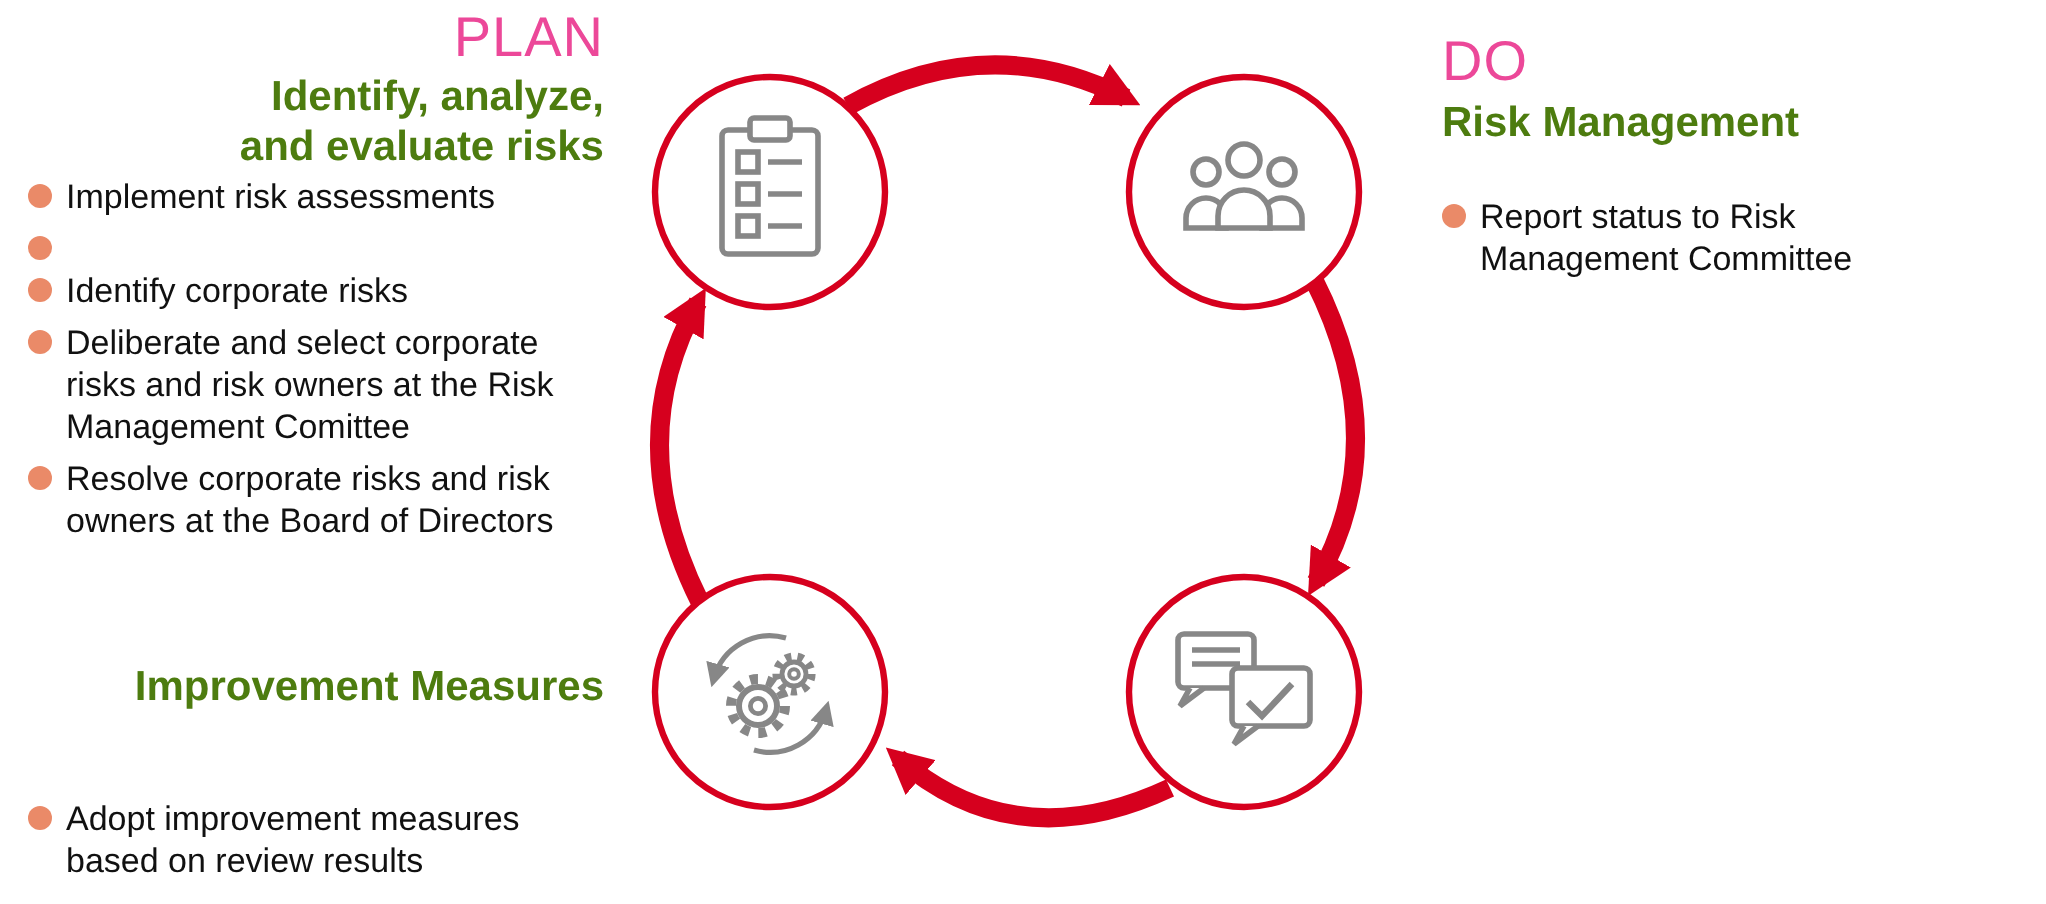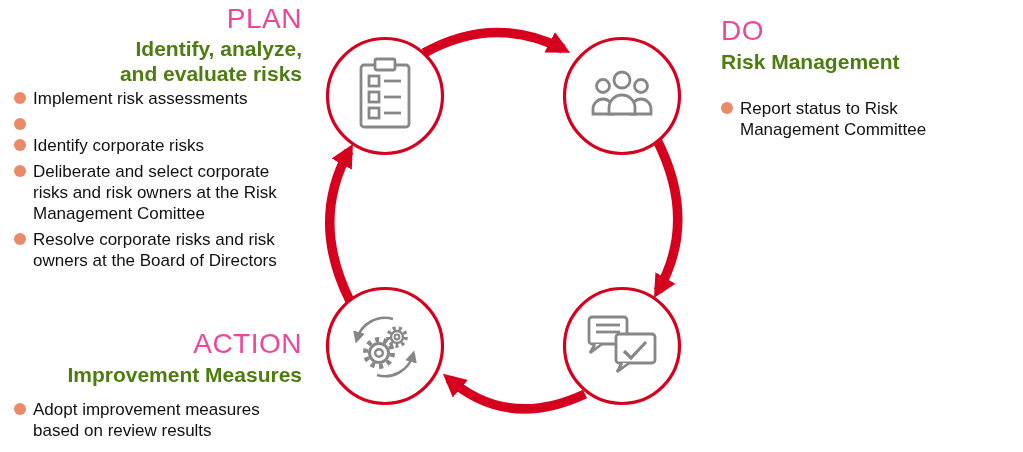--- a/index.html
+++ b/index.html
@@ -189,21 +189,20 @@
         <span class="btxt">Report status to Risk
 Management Committee</span>
       </li>
     </ul>
   </div>
 
   <div class="check-block">
   </div>
 
   <div class="action-head">
-    <div class="heading">ACTION</div>
     <div class="subtitle">Improvement Measures</div>
   </div>
 
   <ul class="bullets action-bullets">
     <li class="bullet">
       <span class="dot"></span>
       <span class="btxt">Adopt improvement measures
 based on review results</span>
     </li>
   </ul>

